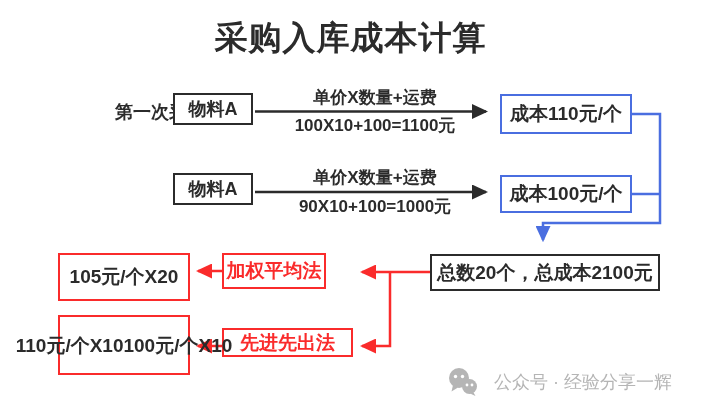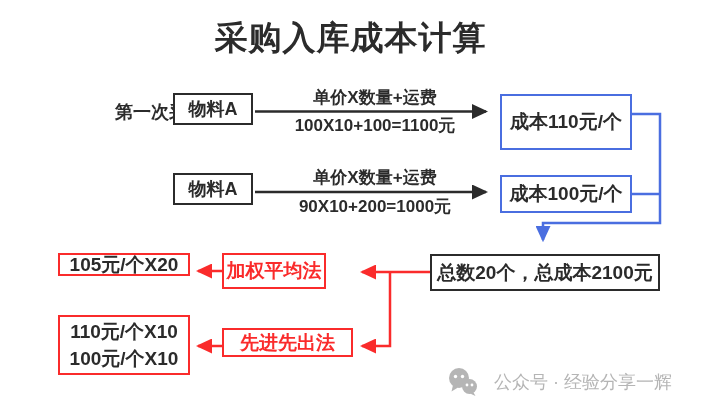--- a/index.html
+++ b/index.html
@@ -33,21 +33,21 @@
   }
   .box-black{border:2.5px solid #2b2b2b;}
   .box-blue{border:2px solid #4a6ee0;}
   .box-red{border:2.5px solid #fa2b2b;}
   .red-text{color:#fa2b2b;}
   .formula{
     font-size:17px;font-weight:700;color:#2b2b2b;
     text-align:center;white-space:nowrap;
   }
   .multi{
-    flex-direction:column;
+    flex-direction:row;
     line-height:27px;
     text-align:center;
   }
   svg.connectors{
     position:absolute;left:0;top:0;
     width:701px;height:412px;
     pointer-events:none;
   }
   .watermark{
     display:flex;align-items:center;gap:16px;
@@ -86,31 +86,31 @@
     <path d="M222,271 L198,271" stroke="#fa2b2b" stroke-width="2.5" fill="none" marker-end="url(#arr-red)"></path>
     <path d="M222,346 L198,346" stroke="#fa2b2b" stroke-width="2.5" fill="none" marker-end="url(#arr-red)"></path>
   </svg>
 
   <div class="abs title">采购入库成本计算</div>
 
   <div class="abs row-label" style="left:68px;top:100px;">第一次采购</div>
   <div class="abs box box-black" style="left:173px;top:93px;width:80px;height:32px;font-size:18px;">物料A</div>
   <div class="abs formula" style="left:255px;top:86px;width:240px;">单价X数量+运费</div>
   <div class="abs formula" style="left:255px;top:114px;width:240px;">100X10+100=1100元</div>
-  <div class="abs box box-blue" style="left:500px;top:94px;width:132px;height:56px;font-size:19px;">成本110元/个</div>
+  <div class="abs box box-blue" style="left:500px;top:94px;width:132px;height:40px;font-size:19px;">成本110元/个</div>
 
   <div class="abs box box-black" style="left:173px;top:173px;width:80px;height:32px;font-size:18px;">物料A</div>
   <div class="abs formula" style="left:255px;top:166px;width:240px;">单价X数量+运费</div>
-  <div class="abs formula" style="left:255px;top:195px;width:240px;">90X10+200=1000元</div>
+  <div class="abs formula" style="left:255px;top:195px;width:240px;">90X10+100=1000元</div>
   <div class="abs box box-blue" style="left:500px;top:175px;width:132px;height:38px;font-size:19px;">成本100元/个</div>
 
   <div class="abs box box-black" style="left:430px;top:254px;width:230px;height:37px;font-size:19px;">总数20个，总成本2100元</div>
 
   <div class="abs box box-red red-text" style="left:222px;top:253px;width:104px;height:36px;font-size:19px;">加权平均法</div>
-  <div class="abs box box-red" style="left:58px;top:253px;width:132px;height:23px;font-size:19px;">105元/个X20</div>
+  <div class="abs box box-red" style="left:58px;top:253px;width:132px;height:48px;font-size:19px;">105元/个X20</div>
 
   <div class="abs box box-red red-text" style="left:222px;top:328px;width:131px;height:29px;font-size:19px;">先进先出法</div>
   <div class="abs box box-red multi" style="left:58px;top:315px;width:132px;height:60px;font-size:19px;">
     <div>110元/个X10</div>
     <div>100元/个X10</div>
   </div>
 
   <div class="abs watermark" style="left:448px;top:368px;">
     <span style="display:inline-flex;">
       <svg width="30" height="28" viewBox="0 0 30 28">

